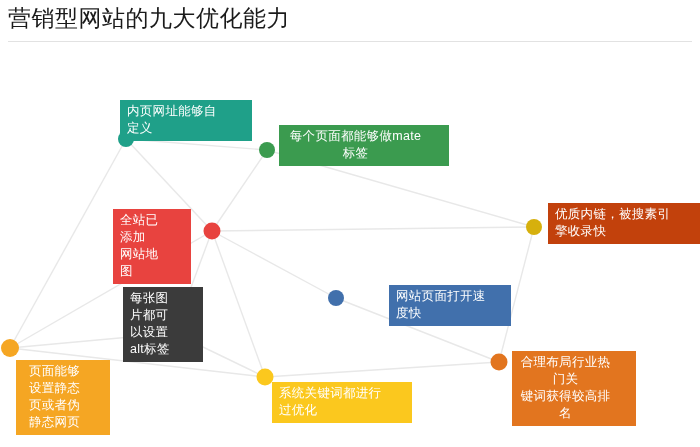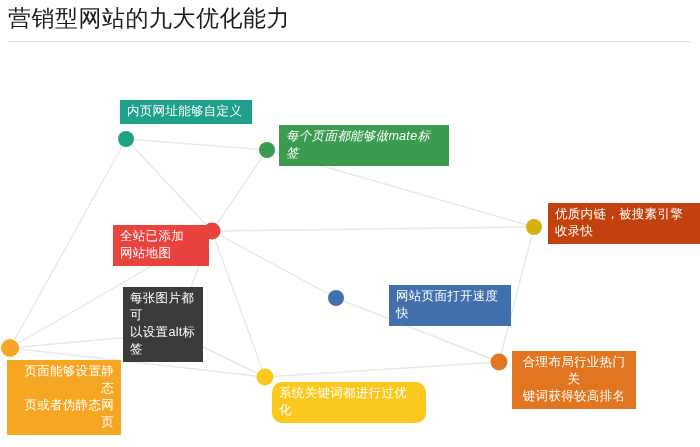--- a/index.html
+++ b/index.html
@@ -50,21 +50,21 @@
   .graph-node {
     position: absolute;
     border-radius: 50%;
     transform: translate(-50%, -50%);
   }
   .node-label {
     position: absolute;
     color: #ffffff;
     font-size: 12.5px;
     line-height: 17px;
-    padding: 3px 7px 4px 7px;
+    padding: 3px 24px 4px 7px;
     white-space: pre-line;
     letter-spacing: 0.3px;
     box-sizing: border-box;
     font-weight: normal;
   }
   .node-label.two-line {
     line-height: 17px;
   }
 </style>
 </head>
@@ -88,32 +88,32 @@
       <line x1="174" y1="285" x2="10" y2="300" stroke="#e8e8e8" stroke-width="1.4"></line>
       <line x1="174" y1="285" x2="265" y2="329" stroke="#e8e8e8" stroke-width="1.4"></line>
       <line x1="534" y1="179" x2="499" y2="314" stroke="#e8e8e8" stroke-width="1.4"></line>
       <line x1="336" y1="250" x2="499" y2="314" stroke="#e8e8e8" stroke-width="1.4"></line>
       <line x1="265" y1="329" x2="499" y2="314" stroke="#e8e8e8" stroke-width="1.4"></line>
       <line x1="10" y1="300" x2="265" y2="329" stroke="#e8e8e8" stroke-width="1.4"></line>
     </svg>
 <div class="graph-node" style="left: 126px; top: 91px; width: 16px; height: 16px; background: rgb(31, 160, 137);"></div>
     <div class="node-label" style="left: 120px; top: 52px; width: 132px; background: rgb(31, 160, 137); text-align: left;">内页网址能够自定义</div>
     <div class="graph-node" style="left: 267px; top: 102px; width: 16px; height: 16px; background: rgb(59, 155, 79);"></div>
-    <div class="node-label" style="left: 279px; top: 77px; width: 170px; background: rgb(59, 155, 79); text-align: left; font-style: italic;">每个页面都能够做mate标签</div>
+    <div class="node-label" style="left: 279px; top: 77px; width: 170px; background: rgb(59, 155, 79); text-align: center;">每个页面都能够做mate标签</div>
     <div class="graph-node" style="left: 212px; top: 183px; width: 17px; height: 17px; background: rgb(232, 67, 63);"></div>
-    <div class="node-label two-line" style="left: 113px; top: 161px; width: 96px; background: rgb(232, 67, 63); text-align: left; margin-top: 16px;">全站已添加
+    <div class="node-label two-line" style="left: 113px; top: 161px; width: 78px; background: rgb(232, 67, 63); text-align: left;">全站已添加
 网站地图</div>
     <div class="graph-node" style="left: 534px; top: 179px; width: 16px; height: 16px; background: rgb(214, 176, 13);"></div>
     <div class="node-label" style="left: 548px; top: 155px; width: 152px; background: #c2410c; text-align: left;">优质内链，被搜素引擎收录快</div>
     <div class="graph-node" style="left: 174px; top: 285px; width: 16px; height: 16px; background: rgb(59, 59, 59);"></div>
     <div class="node-label two-line" style="left: 123px; top: 239px; width: 80px; background: rgb(59, 59, 59); text-align: left;">每张图片都可
 以设置alt标签</div>
     <div class="graph-node" style="left: 336px; top: 250px; width: 16px; height: 16px; background: rgb(65, 112, 172);"></div>
     <div class="node-label" style="left: 349px; top: 237px; width: 122px; background: rgb(65, 112, 172); text-align: left; margin-left: 40px;">网站页面打开速度快</div>
     <div class="graph-node" style="left: 10px; top: 300px; width: 18px; height: 18px; background: rgb(245, 166, 35);"></div>
-    <div class="node-label two-line" style="left: 7px; top: 312px; width: 114px; background: rgb(245, 166, 35); text-align: right;">页面能够设置静态
+    <div class="node-label two-line" style="left: 16px; top: 312px; width: 94px; background: rgb(245, 166, 35); text-align: center;">页面能够设置静态
 页或者伪静态网页</div>
     <div class="graph-node" style="left: 265px; top: 329px; width: 17px; height: 17px; background: rgb(251, 200, 30);"></div>
-    <div class="node-label" style="left: 272px; top: 334px; width: 154px; background: rgb(251, 200, 30); text-align: left; border-radius: 10px;">系统关键词都进行过优化</div>
+    <div class="node-label" style="left: 272px; top: 334px; width: 140px; background: rgb(251, 200, 30); text-align: left;">系统关键词都进行过优化</div>
     <div class="graph-node" style="left: 499px; top: 314px; width: 17px; height: 17px; background: rgb(226, 117, 31);"></div>
     <div class="node-label two-line" style="left: 512px; top: 303px; width: 124px; background: rgb(226, 117, 31); text-align: center;">合理布局行业热门关
 键词获得较高排名</div>
   </div>
 
 </body></html>

